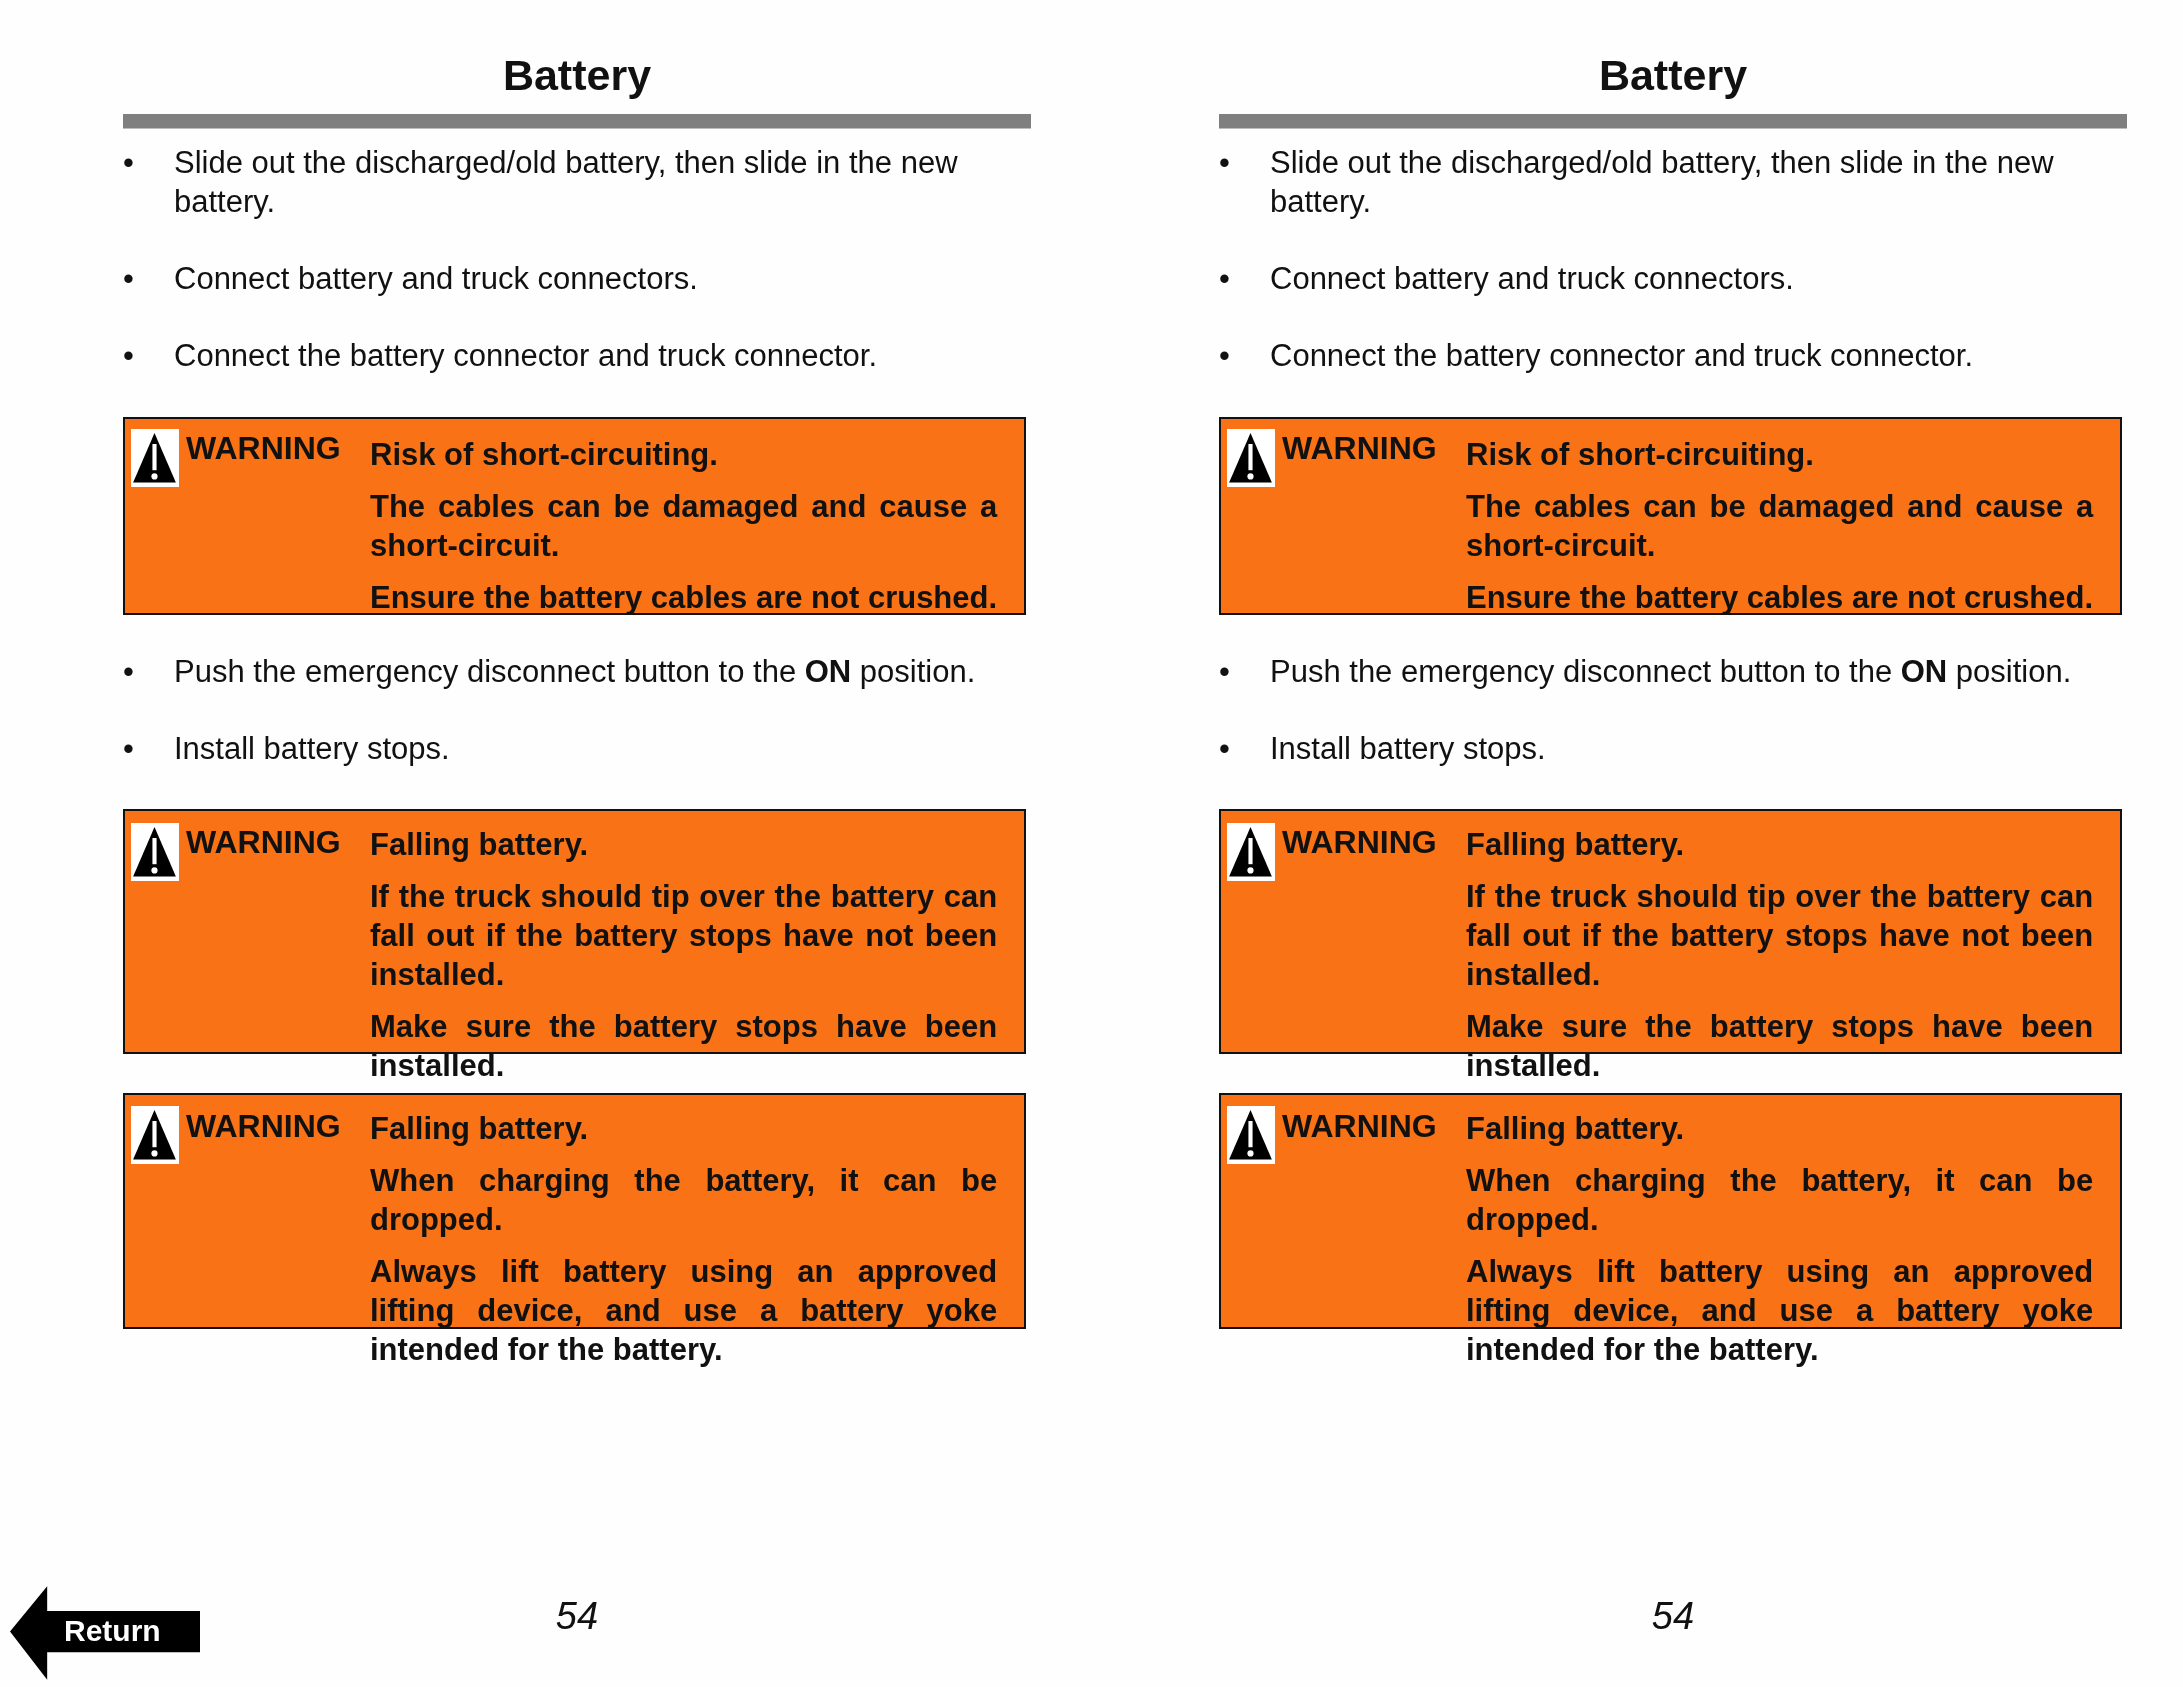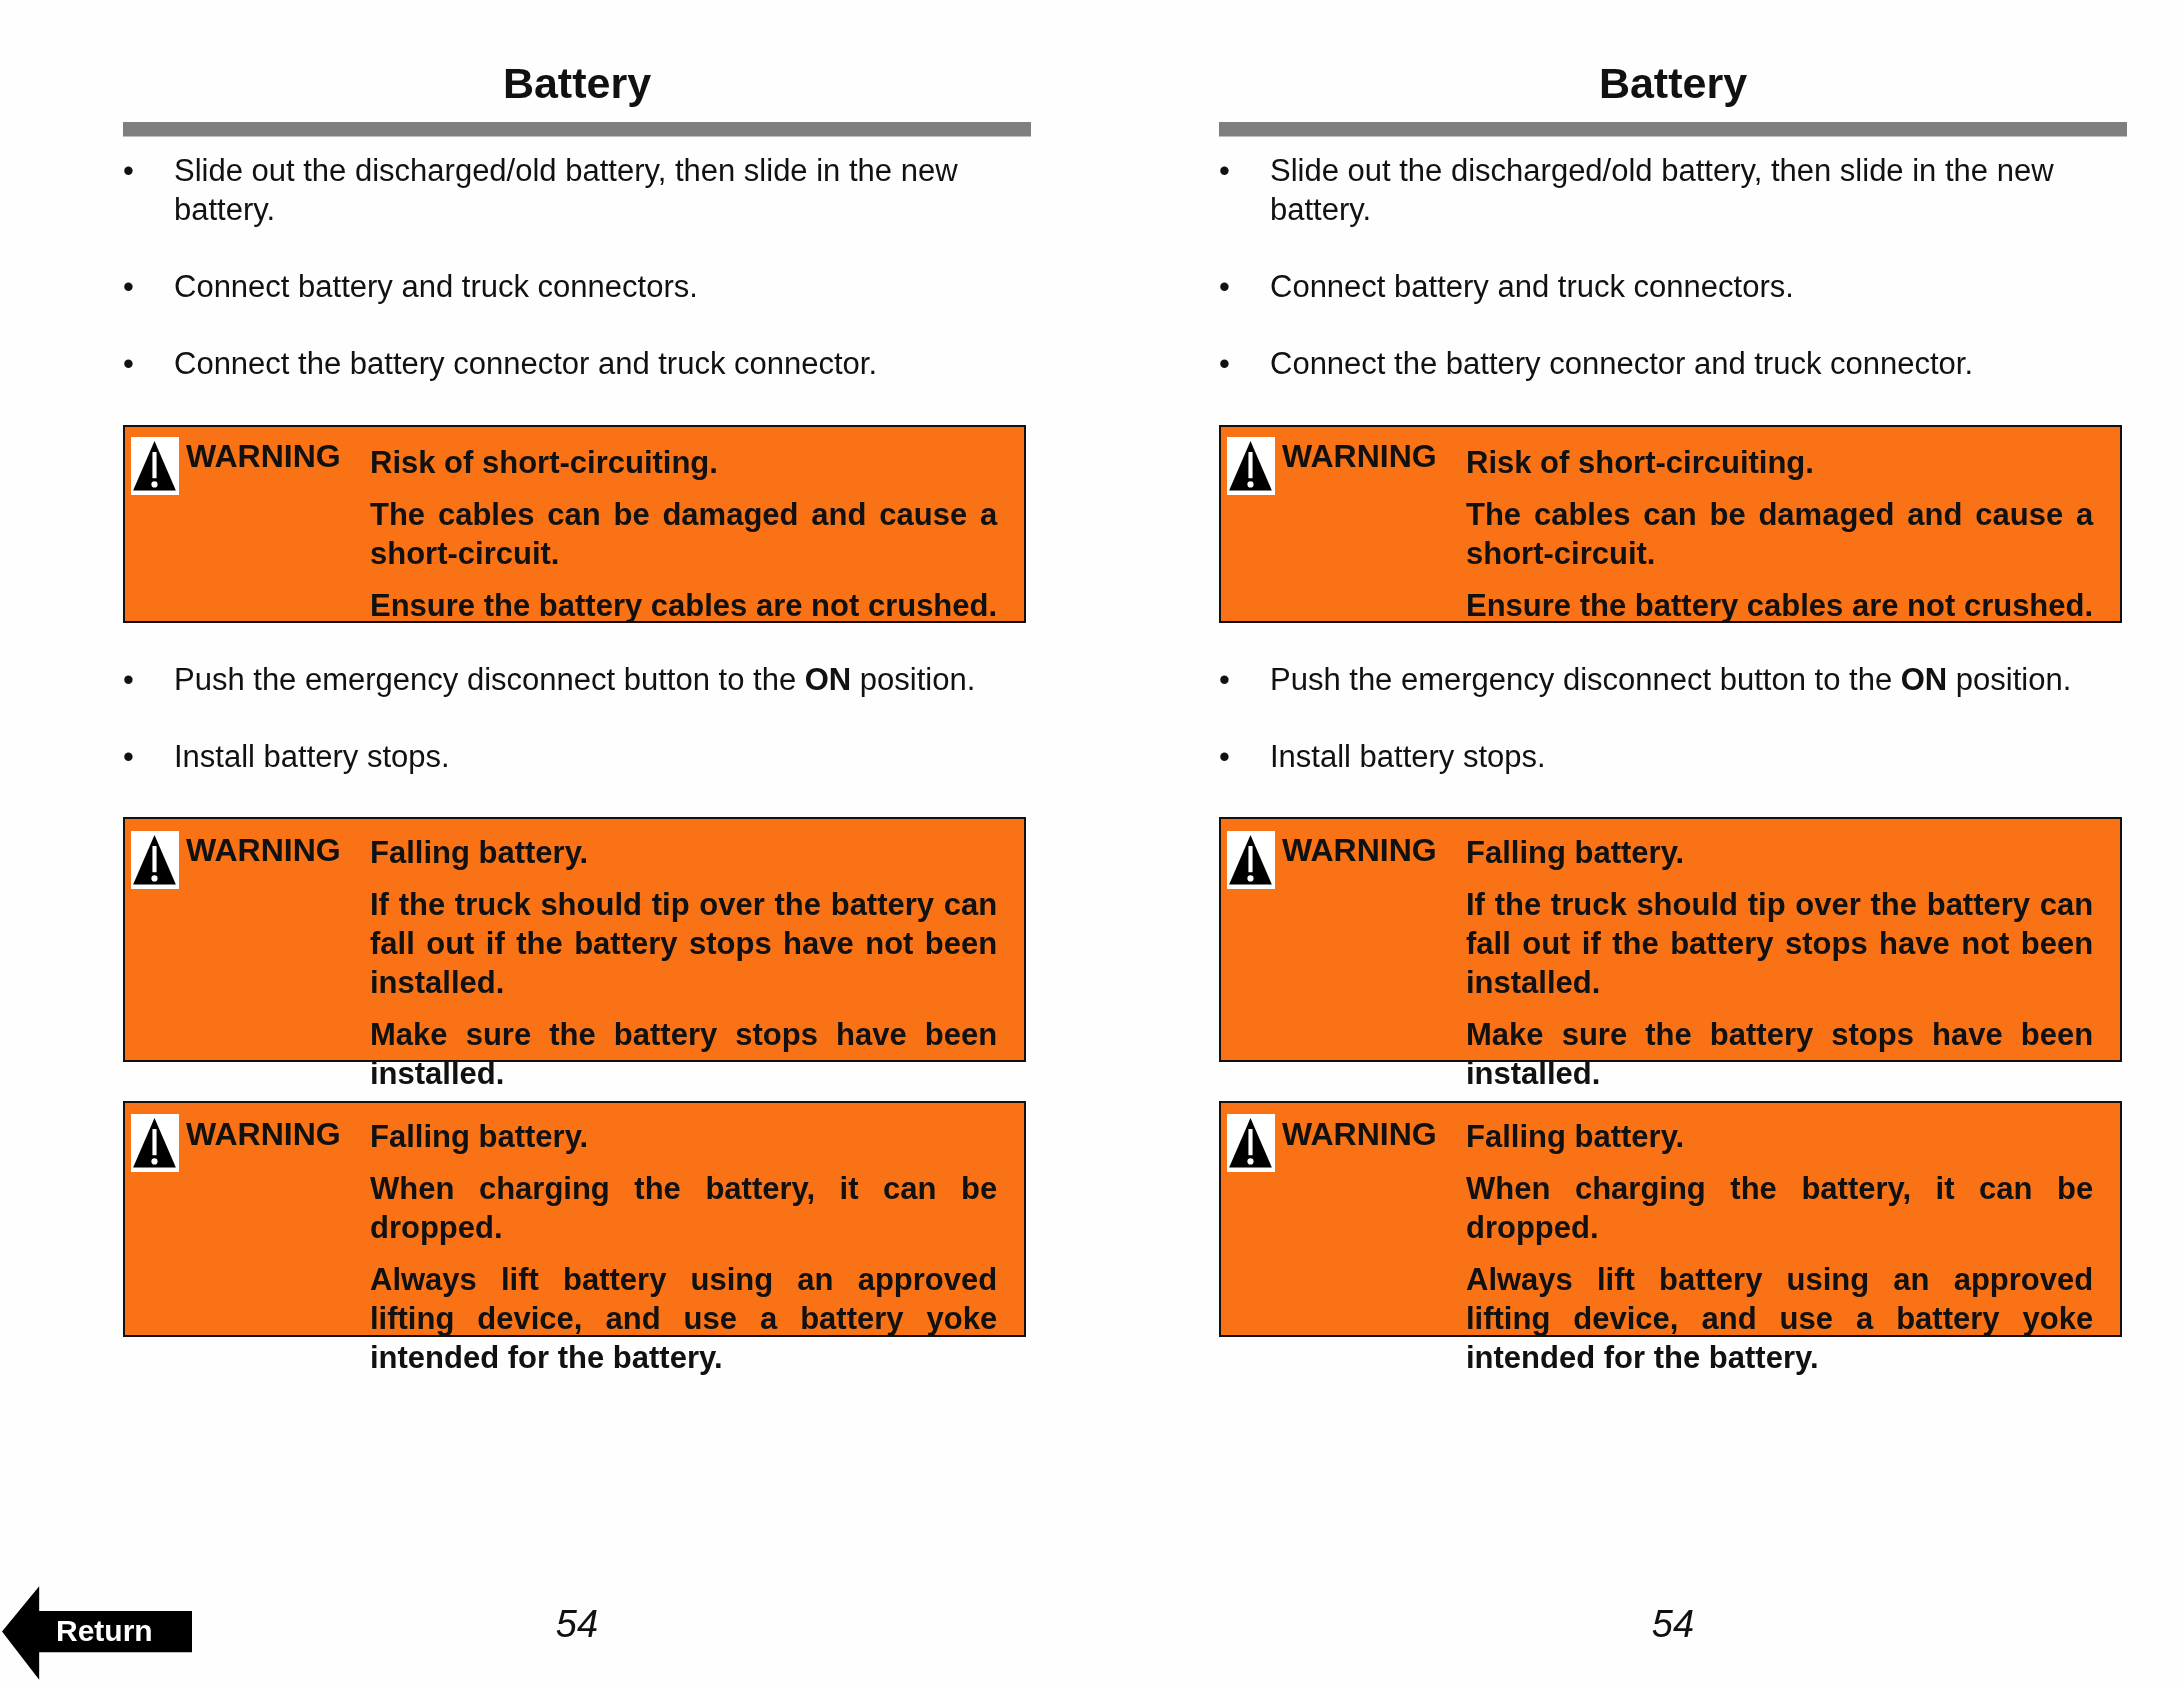--- a/index.html
+++ b/index.html
@@ -1,20 +1,20 @@
 <!DOCTYPE html>
 <html style="font-size:11px"><head>
 <meta charset="utf-8">
 <style>
   html, body { margin:0; padding:0; }
   body {
     width:2183px; height:1687px; background:#fefefe; position:relative; overflow:hidden;
     font-family:"Liberation Sans", sans-serif; color:#111;
   }
-  .page { position:absolute; top:12px; width:908px; height:1335px; }
+  .page { position:absolute; top:4px; width:908px; height:1335px; }
   .page.left { left:123px; }
   .page.right { left:1219px; }
   .title {
     position:absolute; top:47px; left:0; width:908px; text-align:center;
     font-weight:bold; font-size:43px; letter-spacing:0px;
   }
   .rule {
     position:absolute; top:110px; left:0; width:908px; height:13.8px; background:#7f7f7f;
     border-bottom:1.4px solid #bdbdbd;
   }
@@ -37,21 +37,21 @@
   }
   .warn .body {
     position:absolute; left:232px; right:13.8px; top:2.8px; font-weight:bold; font-size:31px;
     line-height:39px; text-align:justify;
   }
   .warn .body p { margin:13px; text-align:justify; text-align-last:left; }
   .pagenum {
     position:absolute; top:1591px; left:0; width:908px; text-align:center; font-size:38px;font-style:italic;
   }
   .return-btn {
-    position:absolute; left:2px; top:1586px; width:190px; height:94px; cursor:pointer;
+    position:absolute; left:10px; top:1586px; width:190px; height:94px; cursor:pointer;
   }
   .return-btn svg { position:absolute; left:0; top:0; }
   .return-btn .rlabel {
     position:absolute; left:54px; top:27.6px; color:#fff; font-weight:bold; font-size:30px;
   }
 </style>
 </head>
 <body>
 
 <div id="root">

